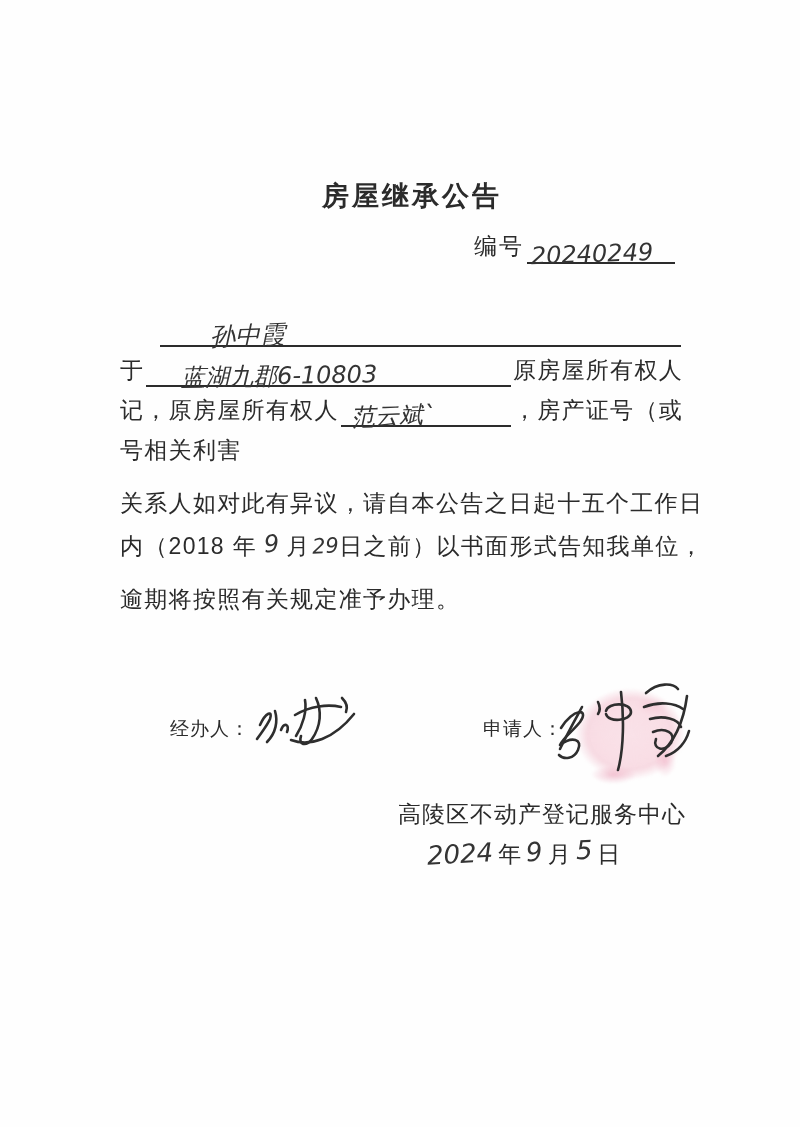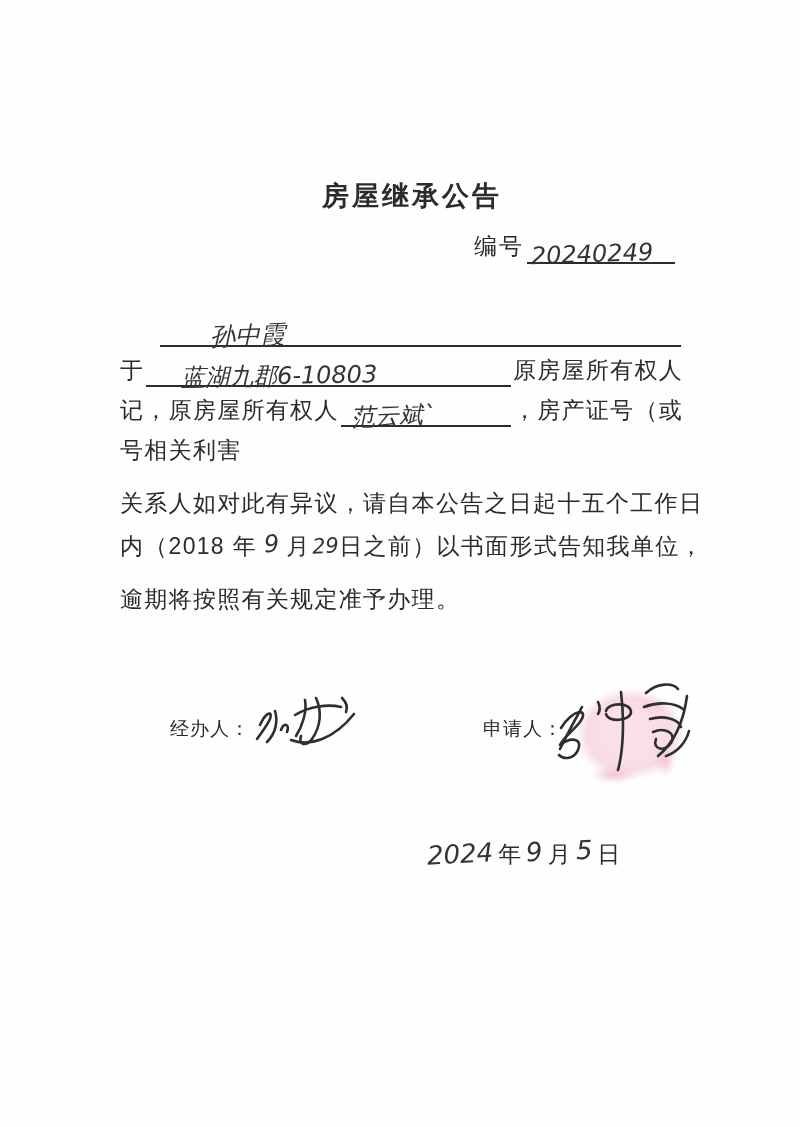--- a/index.html
+++ b/index.html
@@ -134,20 +134,21 @@
       <path d="M53,36 C55,40 55,45 53,48"></path>
       <path d="M101,27 C113,16 128,17 133,23"></path>
       <path d="M99,41 C114,35 130,37 138,43"></path>
       <path d="M105,53 C119,49 133,53 136,61"></path>
       <path d="M142,30 C139,53 130,76 113,90"></path>
       <path d="M108,66 C120,61 132,67 126,77 C120,86 107,84 111,73"></path>
       <path d="M121,90 C133,86 141,76 144,65"></path>
     </svg>
   </div>
 
+  <div class="org-line">高陵区不动产登记服务中心</div>
 
   <div class="date-line">
     <span class="hw hw-year">2024</span>
     <span class="pt">年</span>
     <span class="hw hw-month">9</span>
     <span class="pt">月</span>
     <span class="hw hw-dayno">5</span>
     <span class="pt">日</span>
   </div>
 

